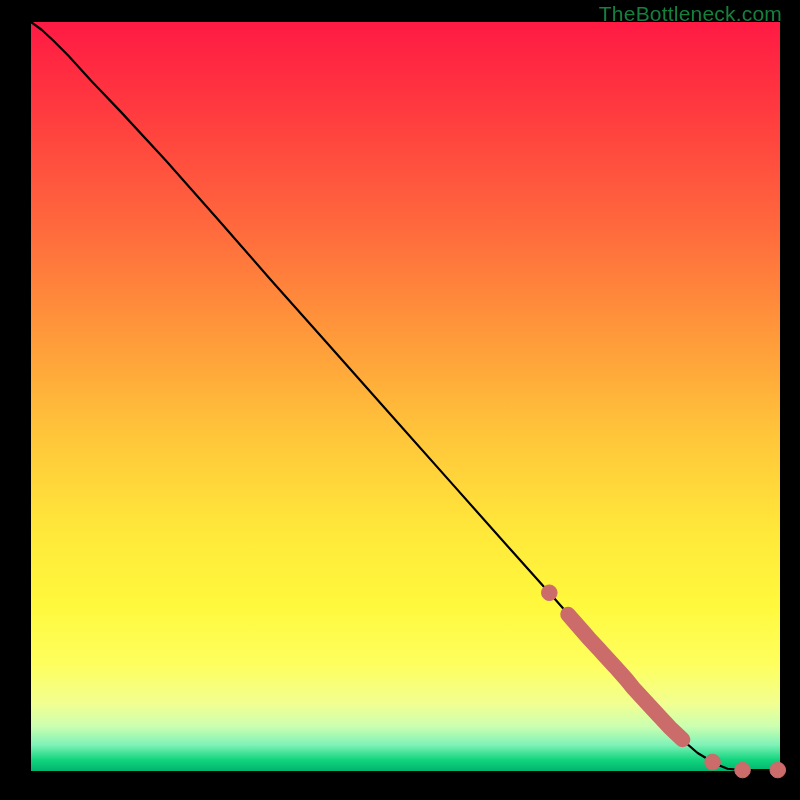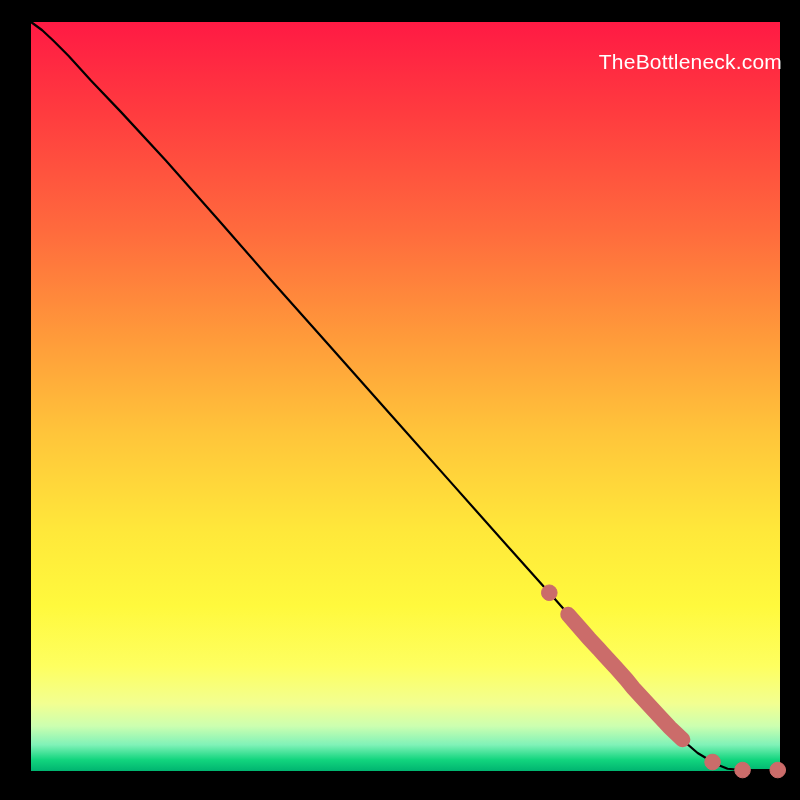--- a/index.html
+++ b/index.html
@@ -36,26 +36,25 @@
       #ccffb0 94%,
       #80f2b8 96.5%,
       #12d57e 98.5%,
       #00b470 100%
     );
   }
   .watermark {
     position: absolute;
     top: 2px;
     right: 18px;
-    color: #ffffff;
+    color: #15803d;
     font-size: 21px;
     font-weight: 500;
     letter-spacing: 0.2px;
     user-select: none;
-    margin-top: 48px;
   }
   svg.overlay {
     position: absolute;
     left: 0;
     top: 0;
     width: 800px;
     height: 800px;
     pointer-events: none;
   }
   .curve {

